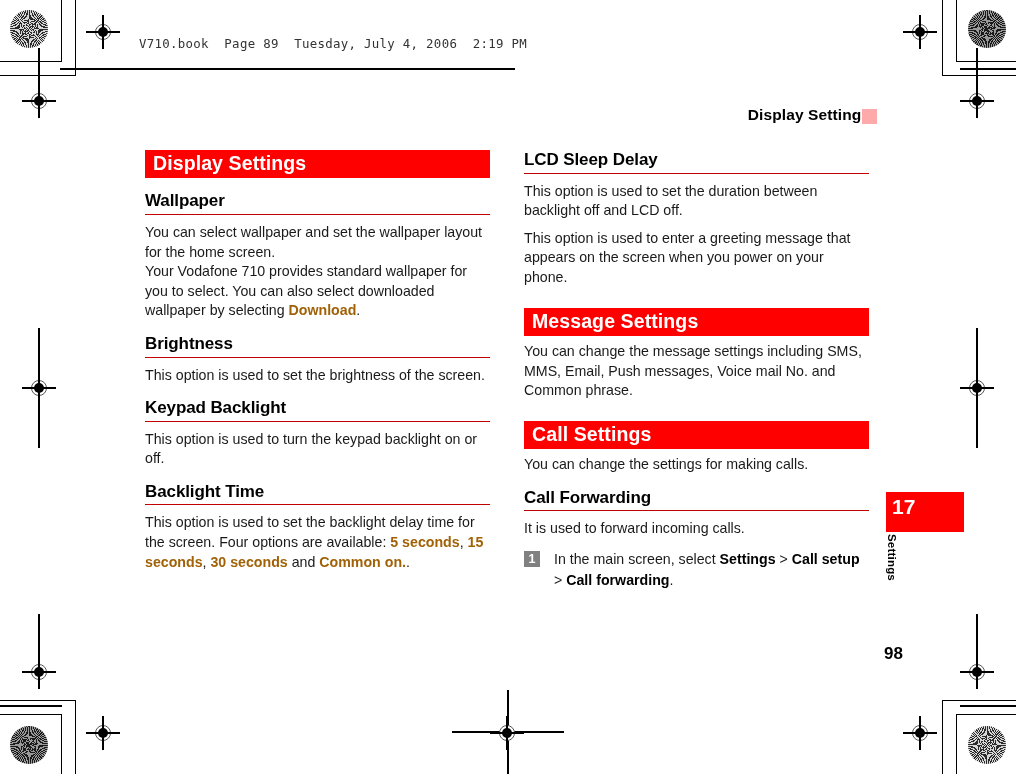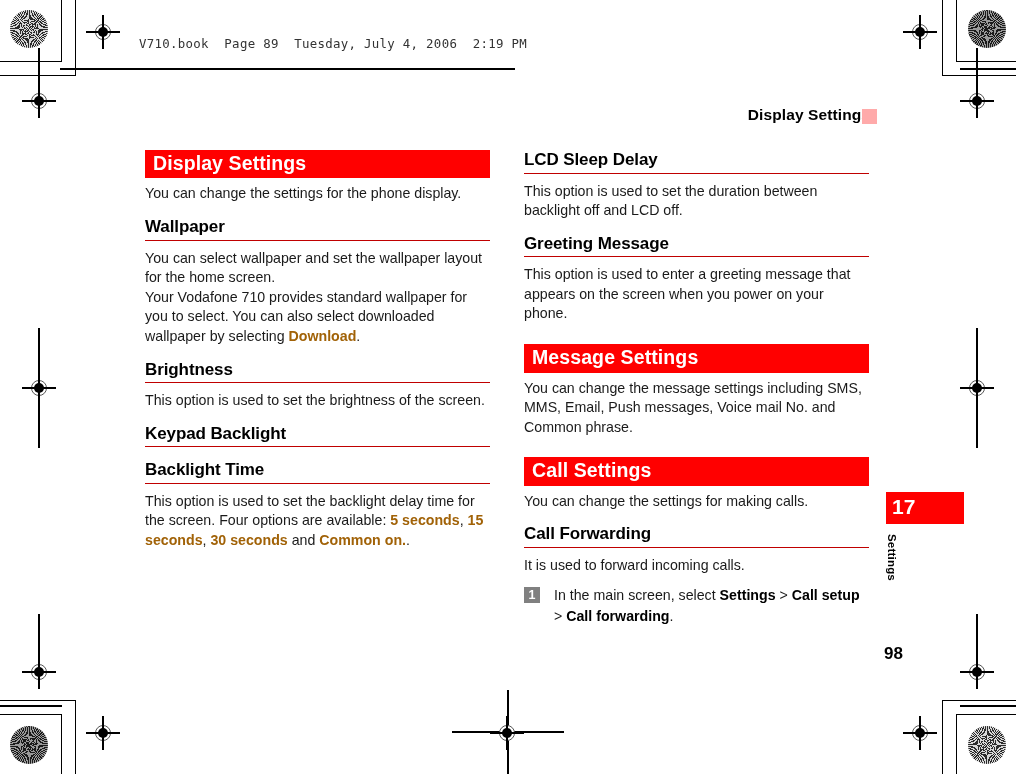--- a/index.html
+++ b/index.html
@@ -163,21 +163,21 @@
     line-height: 16px;
   }
   .step b { font-weight: bold; color: #000; }
 
   
   .chapter-tab {
     position: absolute;
     left: 886px;
     top: 492px;
     width: 78px;
-    height: 32px;
+    height: 40px;
     background: #ff0000;
   }
   .chapter-tab .num {
     position: absolute;
     left: 6px;
     top: 4px;
     color: #ffffff;
     font-size: 21px;
     font-weight: bold;
     line-height: 1;
@@ -324,40 +324,39 @@
   </div>
 
   <div class="file-header">V710.book  Page 89  Tuesday, July 4, 2006  2:19 PM</div>
 
   <div class="running-head">Display Settings</div>
   <div class="rh-marker"></div>
 
   <div class="col col-left">
 
     <div class="section-bar">Display Settings</div>
-    <p class="body tight">You can change the settings for the phone display.</p>
 
     <h3 class="sub">Wallpaper</h3>
     <p class="body">You can select wallpaper and set the wallpaper layout for the home screen.<br>Your Vodafone 710 provides standard wallpaper for you to select. You can also select downloaded wallpaper by selecting <b>Download</b>.</p>
 
     <h3 class="sub">Brightness</h3>
     <p class="body">This option is used to set the brightness of the screen.</p>
 
     <h3 class="sub">Keypad Backlight</h3>
+    <p class="body">This option is used to turn the keypad backlight on or off.</p>
 
     <h3 class="sub">Backlight Time</h3>
     <p class="body">This option is used to set the backlight delay time for the screen. Four options are available: <b>5 seconds</b>, <b>15 seconds</b>, <b>30 seconds</b> and <b>Common on.</b>.</p>
   </div>
 
   <div class="col col-right">
 
     <h3 class="sub" style="margin-top:0;">LCD Sleep Delay</h3>
     <p class="body">This option is used to set the duration between backlight off and LCD off.</p>
 
-    <h3 class="sub">Greeting Message</h3>
     <p class="body">This option is used to enter a greeting message that appears on the screen when you power on your phone.</p>
 
     <div class="section-bar" style="margin-top:20px;">Message Settings</div>
     <p class="body tight">You can change the message settings including SMS, MMS, Email, Push messages, Voice mail No. and Common phrase.</p>
 
     <div class="section-bar" style="margin-top:20px;">Call Settings</div>
     <p class="body tight">You can change the settings for making calls.</p>
 
     <h3 class="sub">Call Forwarding</h3>
     <p class="body">It is used to forward incoming calls.</p>

